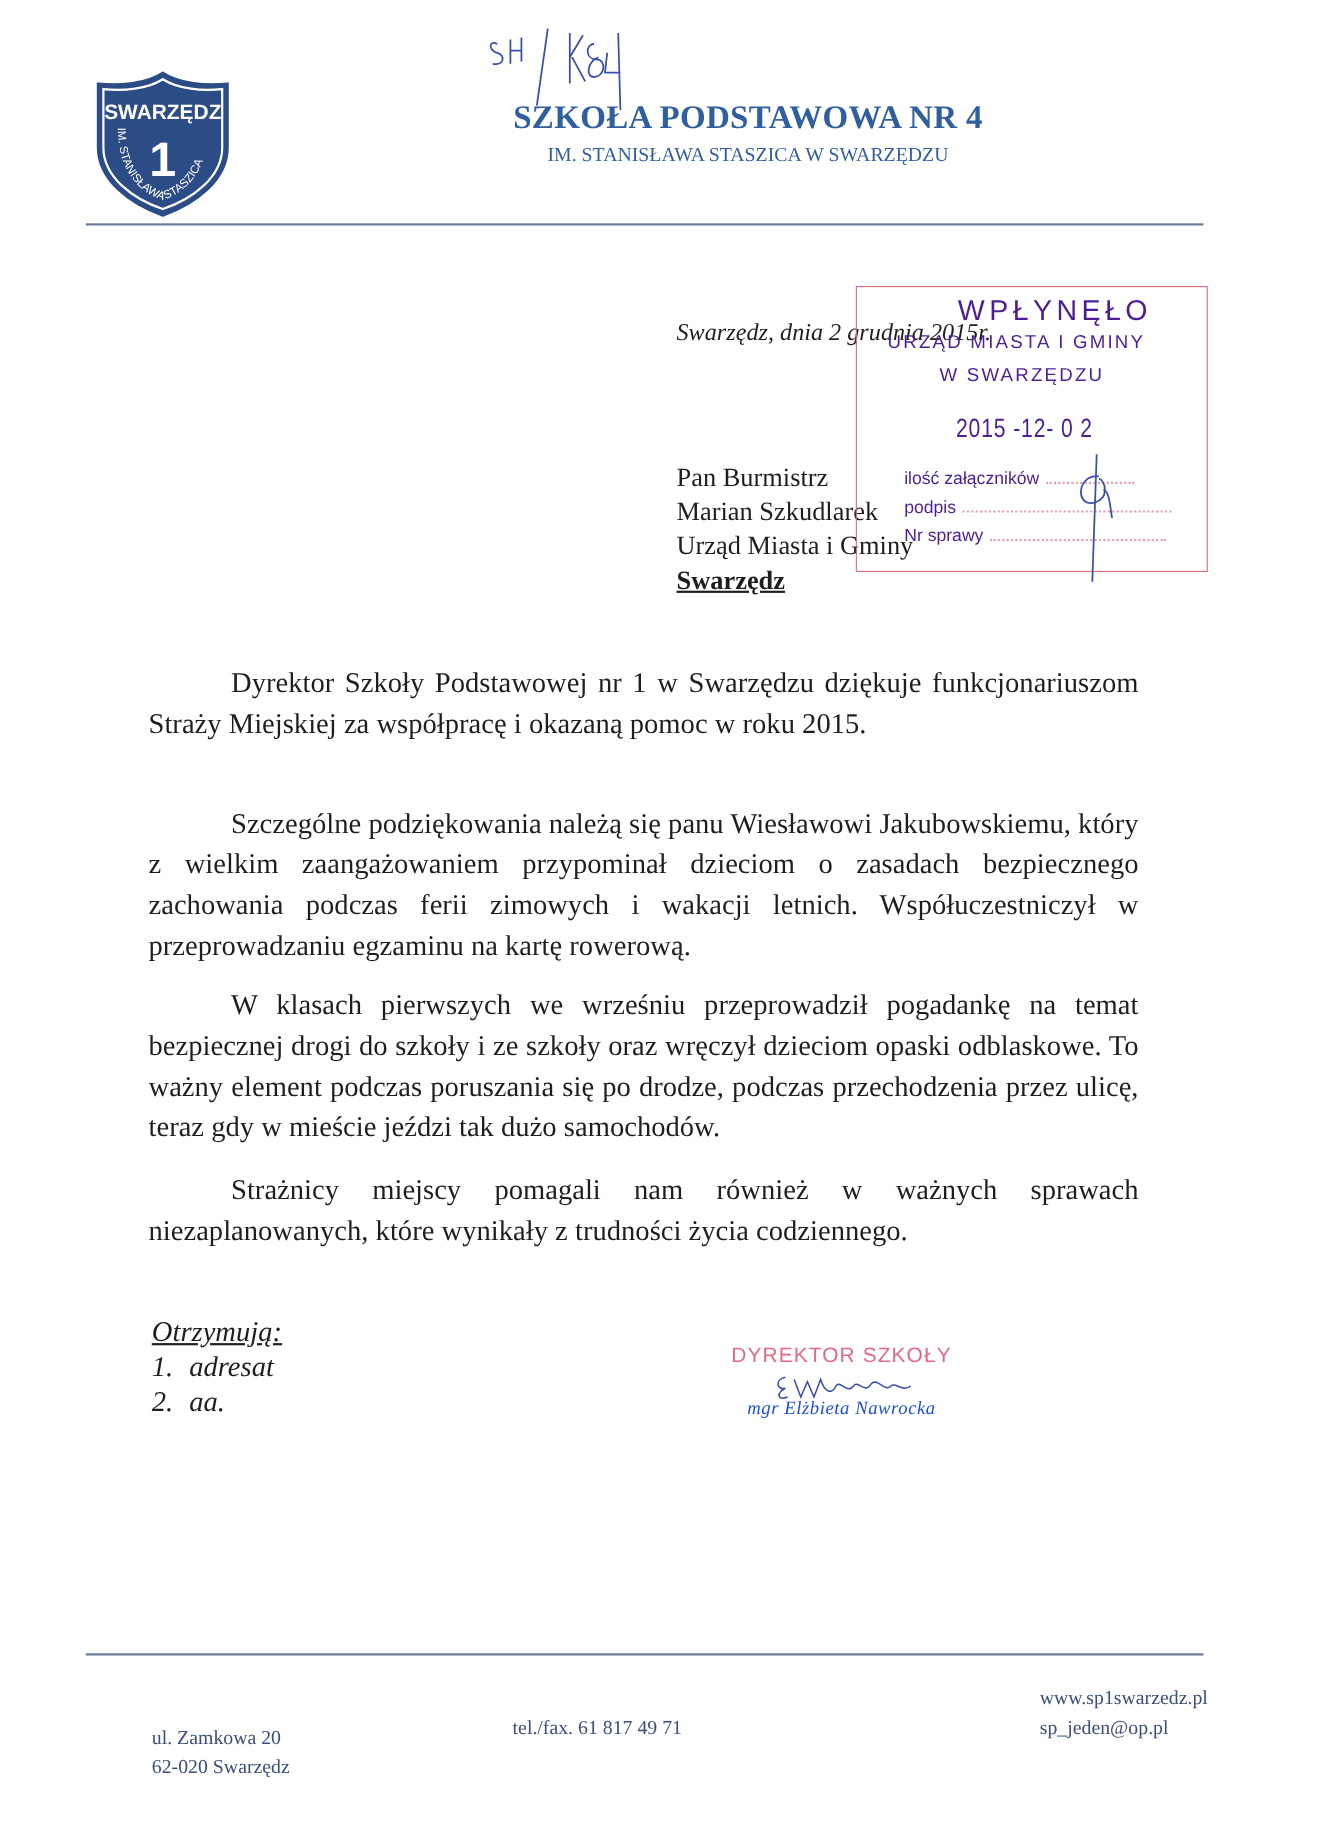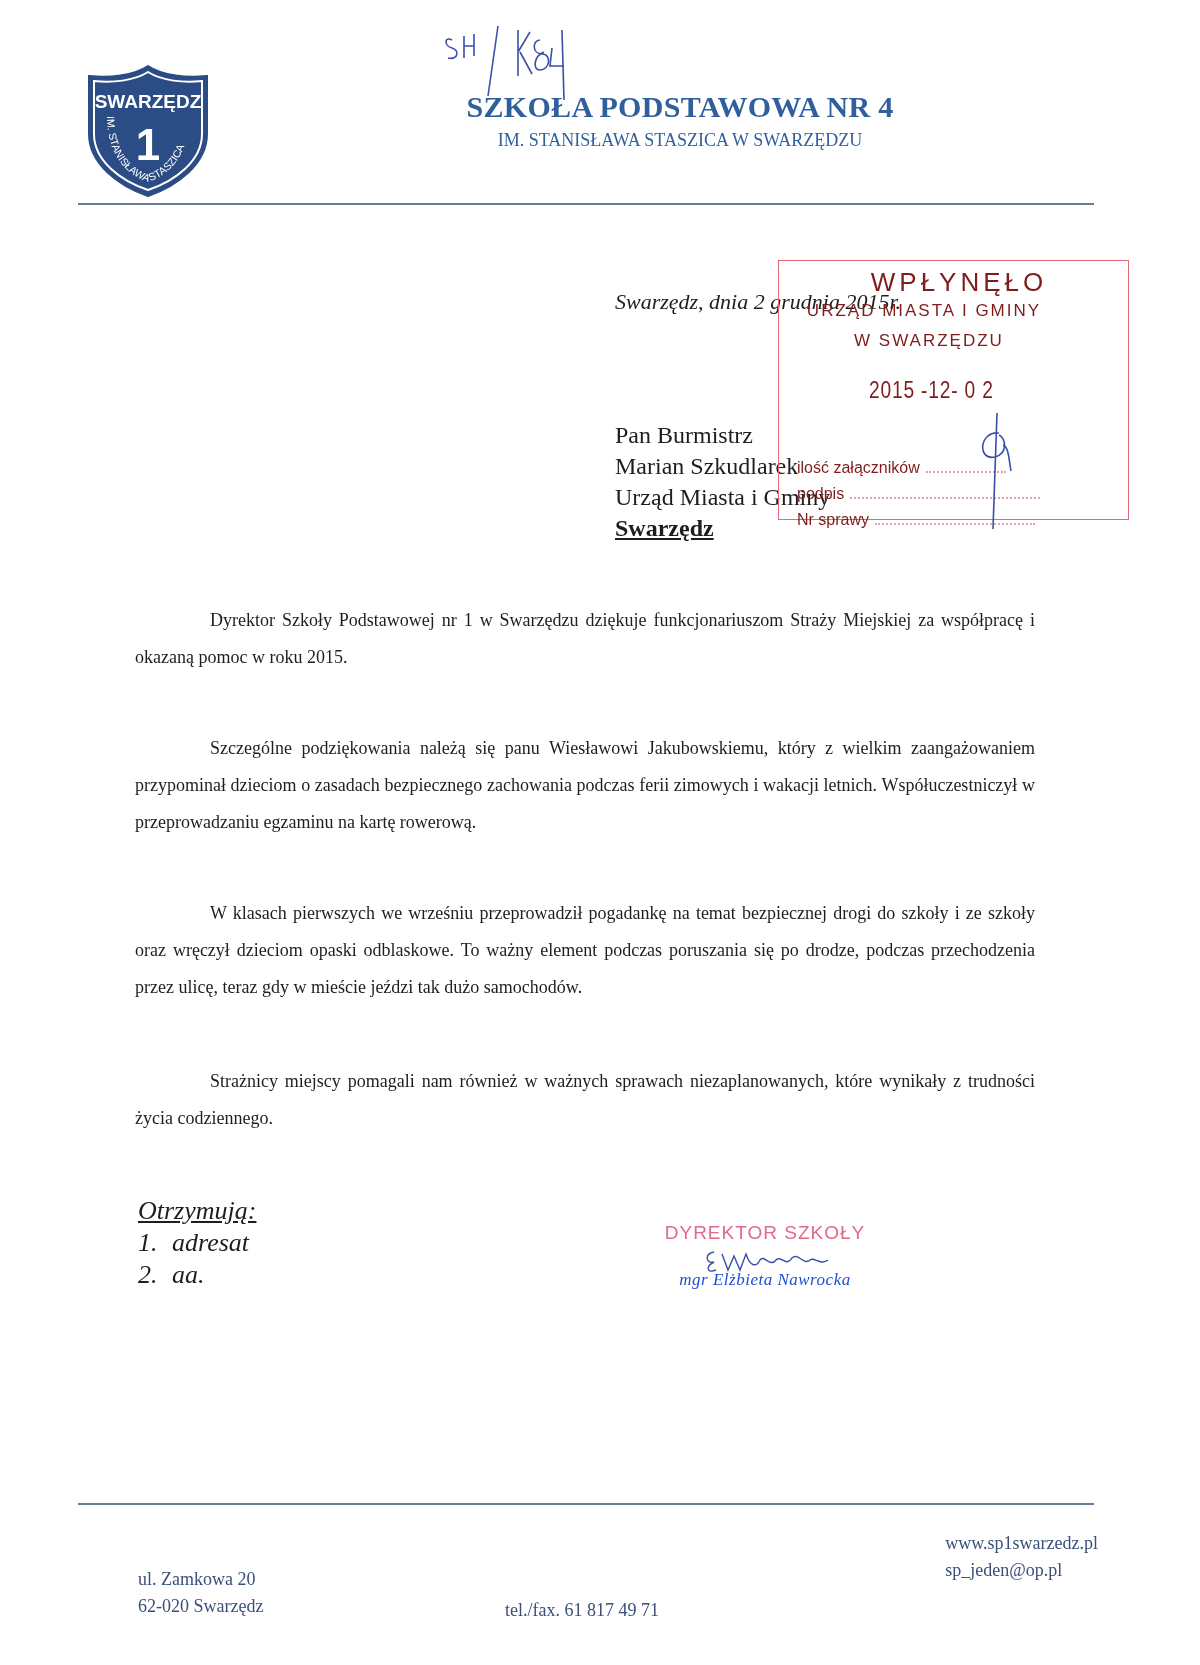--- a/index.html
+++ b/index.html
@@ -20,53 +20,53 @@
       font-weight: normal; color: #2f5f9e; font-size: 18px; line-height: 30px;
     }
     .rule { left: 78px; width: 1016px; height: 2px; background: #6a7b99; }
     .rule.top { top: 203px; }
     .rule.bottom { top: 1503px; }
     
     .date { left: 615px; top: 289px; font-style: italic; font-size: 22px; text-align: right; }
     
     .stamp {
       left: 778px; top: 260px; width: 318px; height: 258px;
-      border: 1.5px solid #e06a78; color: #7f1d1d; font-family: "Liberation Sans", "DejaVu Sans", sans-serif; padding-left: 31px;
+      border: 1.5px solid #e06a78; color: #4c1d95; font-family: "Liberation Sans", "DejaVu Sans", sans-serif;
     }
     .stamp .s-title { position: absolute; left: 30px; top: 6px; width: 300px; text-align: center; font-size: 26px; letter-spacing: 4px; }
     .stamp .s-l1 { position: absolute; left: -40px; top: 40px; width: 370px; text-align: center; font-size: 17px; letter-spacing: 2px; }
     .stamp .s-l2 { position: absolute; left: 0; top: 70px; width: 300px; text-align: center; font-size: 17px; letter-spacing: 2px; }
     .stamp .s-date { position: absolute; left: 90px; top: 115px; font-size: 24px; font-family: "Liberation Sans Narrow","Liberation Sans", sans-serif; letter-spacing: 1px; transform: scaleX(0.8); transform-origin: left; }
-    .stamp .s-field { position: absolute; left: 18px; font-size: 16px; white-space: nowrap; margin-top: 32px; }
+    .stamp .s-field { position: absolute; left: 43px; font-size: 16px; white-space: nowrap; }
     .stamp .s-field .dots { display: inline-block; border-bottom: 2px dotted #e9a0aa; width: 120px; height: 10px; margin-left: 6px; }
     
     .addr { left: 615px; top: 420px; font-size: 24px; line-height: 31px; }
     .addr .city { font-weight: bold; text-decoration: underline; }
     
     .para {
-      left: 135px; width: 900px; font-size: 18px; line-height: 37px;
+      left: 135px; width: 900px; font-size: 26px; line-height: 37px;
       text-align: justify; text-indent: 75px;
     }
     .p1 { top: 602px; }
     .p2 { top: 730px; }
     .p3 { top: 895px; }
     .p4 { top: 1063px; }
     
     .recipients { left: 138px; top: 1195px; font-size: 26px; line-height: 32px; font-style: italic; }
     .recipients .head { text-decoration: underline; }
     .recipients .item span.num { display: inline-block; width: 34px; }
     
     .sig-stamp { left: 600px; top: 1222px; width: 330px; text-align: center; }
     .sig-title { font-family: "Liberation Sans", "DejaVu Sans", sans-serif; color: #e06a85; font-size: 19px; letter-spacing: 1px; }
     .sig-name { font-style: italic; color: #1d4ed8; font-size: 17px; letter-spacing: 0.5px; margin-top: 26px; }
     .sig-scribble { position: absolute; left: 100px; top: 24px; }
     
     .footer { font-size: 18px; color: #3a4f7a; line-height: 27px; }
     .f-left { left: 138px; top: 1530px; margin-top: 36px; }
-    .f-mid { left: 505px; top: 1557px; margin-top: 40px; }
+    .f-mid { left: 466px; top: 1557px; }
     .f-right { right: 102px; top: 1530px; text-align: left; }
   </style>
 </head>
 <body>
 
 <div class="abs logo">
   <svg width="126" height="134" viewBox="0 0 126 134">
     <path d="M63 2 C48 12 24 14 4 12 L4 70 C4 100 34 122 63 132 C92 122 122 100 122 70 L122 12 C102 14 78 12 63 2 Z" fill="#2b4c85" stroke="#2b4c85" stroke-width="2"></path>
     <path d="M63 8 C49 17 27 19 9 17 L9 70 C9 97 36 117 63 126 C90 117 117 97 117 70 L117 17 C99 19 77 17 63 8 Z" fill="none" stroke="#ffffff" stroke-width="2"></path>
     <text x="63" y="44" text-anchor="middle" fill="#fff" font-family="Liberation Sans, sans-serif" font-weight="bold" font-size="19">SWARZĘDZ</text>

